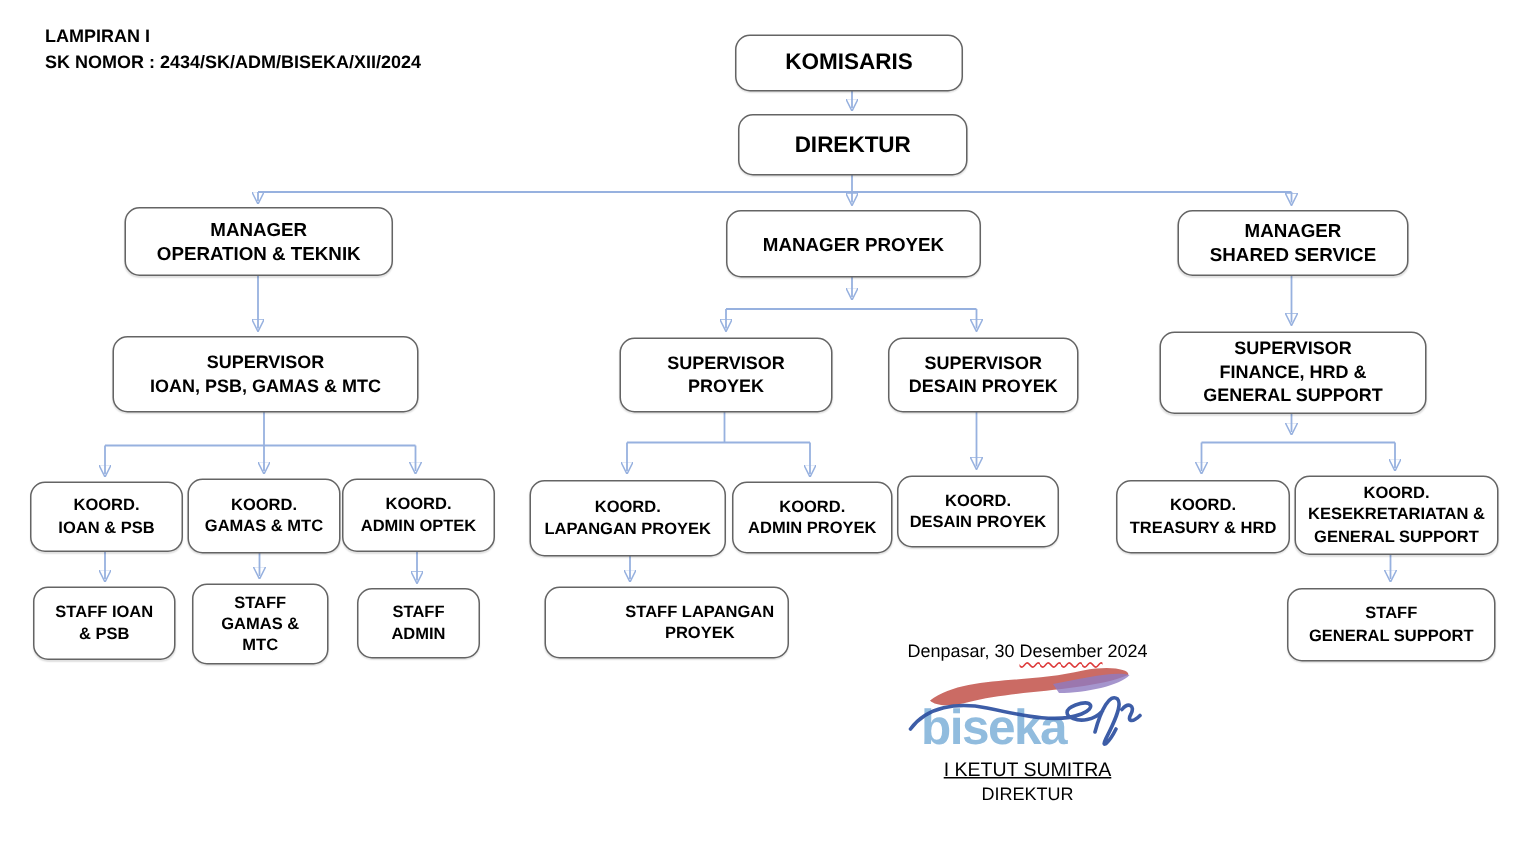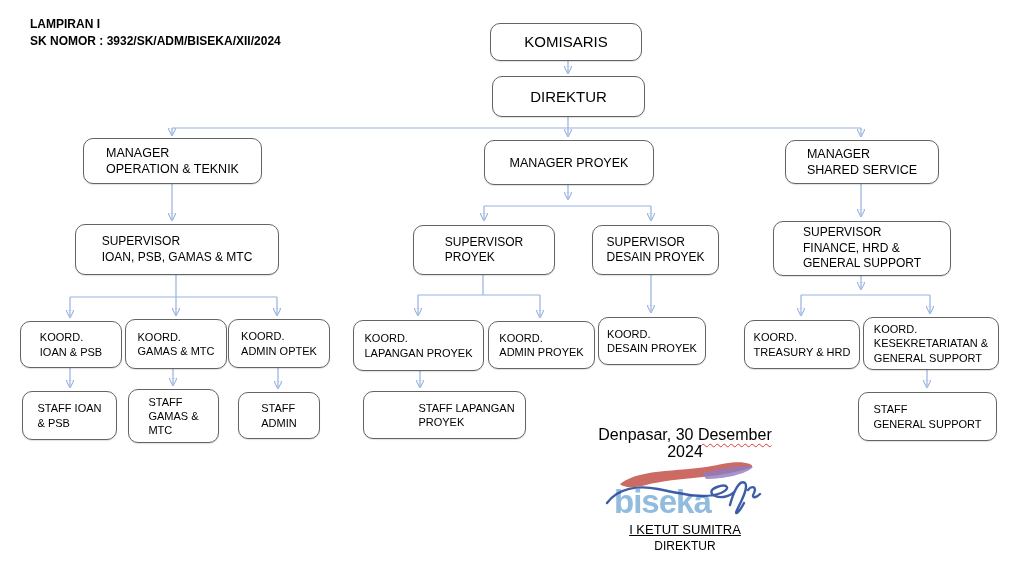--- a/index.html
+++ b/index.html
@@ -5,22 +5,22 @@
   html,body{margin:0;padding:0;}
   #page{position:relative;width:1024px;height:576px;background:#ffffff;overflow:hidden;
          font-family:"Liberation Sans", sans-serif;color:#000;}
 
   
   #doc-header{position:absolute;left:30px;top:16px;font-size:12px;font-weight:bold;line-height:17px;}
   .wavy{text-decoration:underline wavy #dd3b3b;text-decoration-thickness:1px;text-underline-offset:3px;}
 
   
   .node{position:absolute;background:#fff;border:1.4px solid #646464;border-radius:10px;
-        display:flex;align-items:center;justify-content:center;
-        font-weight:normal;white-space:pre-line;line-height:1.28;box-shadow:0 1px 1px rgba(0,0,0,.12);}
+        display:flex;align-items:center;justify-content:center;text-align:center;
+        font-weight:bold;white-space:pre-line;line-height:1.28;box-shadow:0 1px 1px rgba(0,0,0,.12);}
   .lv0{font-size:15px;}
   .lv2{font-size:12.5px;}
   .lv3{font-size:12px;}
   .lv4{font-size:11px;}
 
   #n-komisaris{left:490px;top:23px;width:150px;height:36px;}
   #n-direktur{left:492px;top:76px;width:151px;height:39px;}
   #n-mgr-ops{left:83px;top:138px;width:177px;height:44px;}
   #n-mgr-proyek{left:484px;top:140px;width:168px;height:43px;}
   #n-mgr-shared{left:785px;top:140px;width:152px;height:42px;}
@@ -42,33 +42,33 @@
   #n-staff-lapangan{left:363px;top:391px;width:117px;height:46px;padding-left:44px;}
   #n-staff-general{left:858px;top:392px;width:137px;height:47px;}
 
   
   #connectors{position:absolute;left:0;top:0;width:1024px;height:576px;pointer-events:none;}
   #connectors path{stroke:#97b1df;stroke-width:1.2;fill:none;}
   #connectors path.arrow{marker-end:url(#arrowhead);}
 
   
   #sig-block{position:absolute;left:595px;top:426px;width:180px;text-align:center;}
-  #sig-date{font-size:16px;line-height:17px;}
+  #sig-date{font-size:12px;line-height:17px;}
   #sig-logo{display:block;margin:0 auto;}
   #sig-name{font-size:13px;font-weight:normal;text-decoration:underline;line-height:16px;}
   #sig-title{font-size:12px;line-height:16px;}
 </style>
 </head>
 <body>
 
 <div id="page">
 
   <div id="doc-header">
     <div>LAMPIRAN I</div>
-    <div>SK NOMOR : 3932/SK/ADM/BISEKA/XII/2024</div>
+    <div>SK NOMOR : 2434/SK/ADM/BISEKA/XII/2024</div>
   </div>
 
   <svg id="connectors">
     <defs>
       <marker id="arrowhead" viewBox="0 0 10 10" refX="7.5" refY="5" markerWidth="7" markerHeight="7" orient="auto-start-reverse">
         <path d="M0,0 L10,5 L0,10 z" fill="#2f5bb3" stroke="none"></path>
       </marker>
     </defs>
     <g>
       <path class="arrow" d="M568,60 L568,72"></path>

